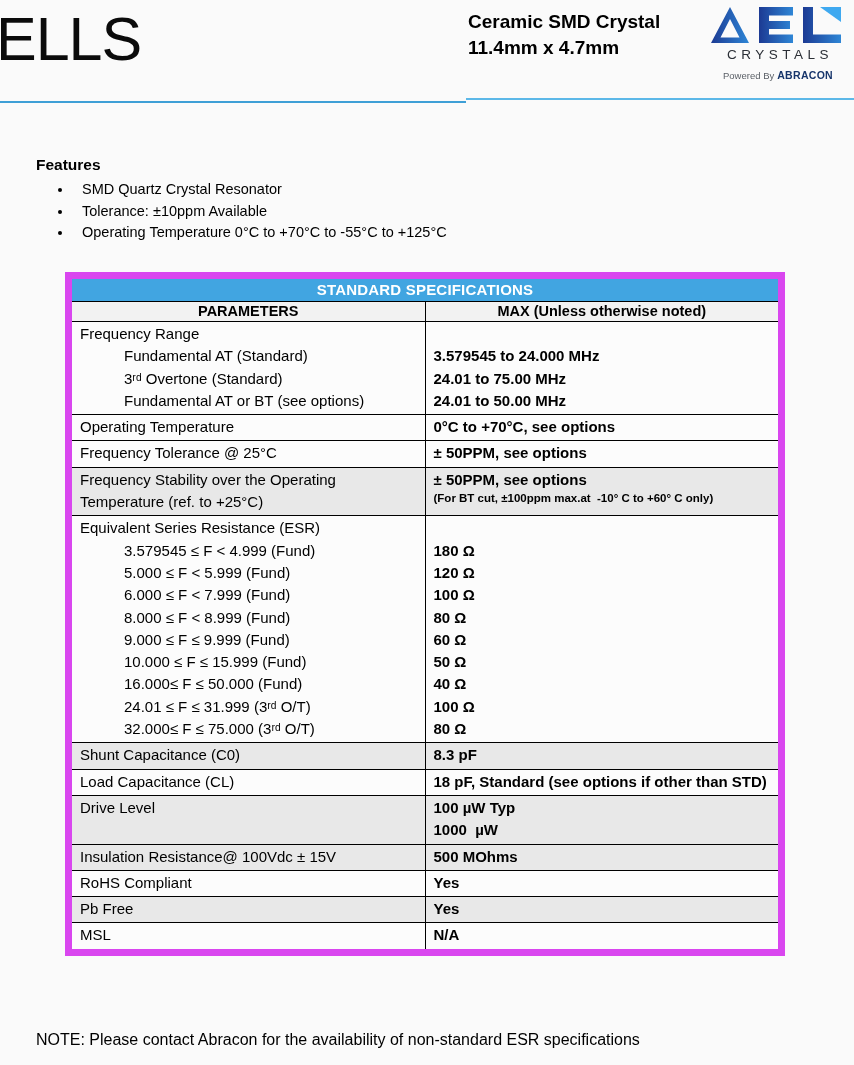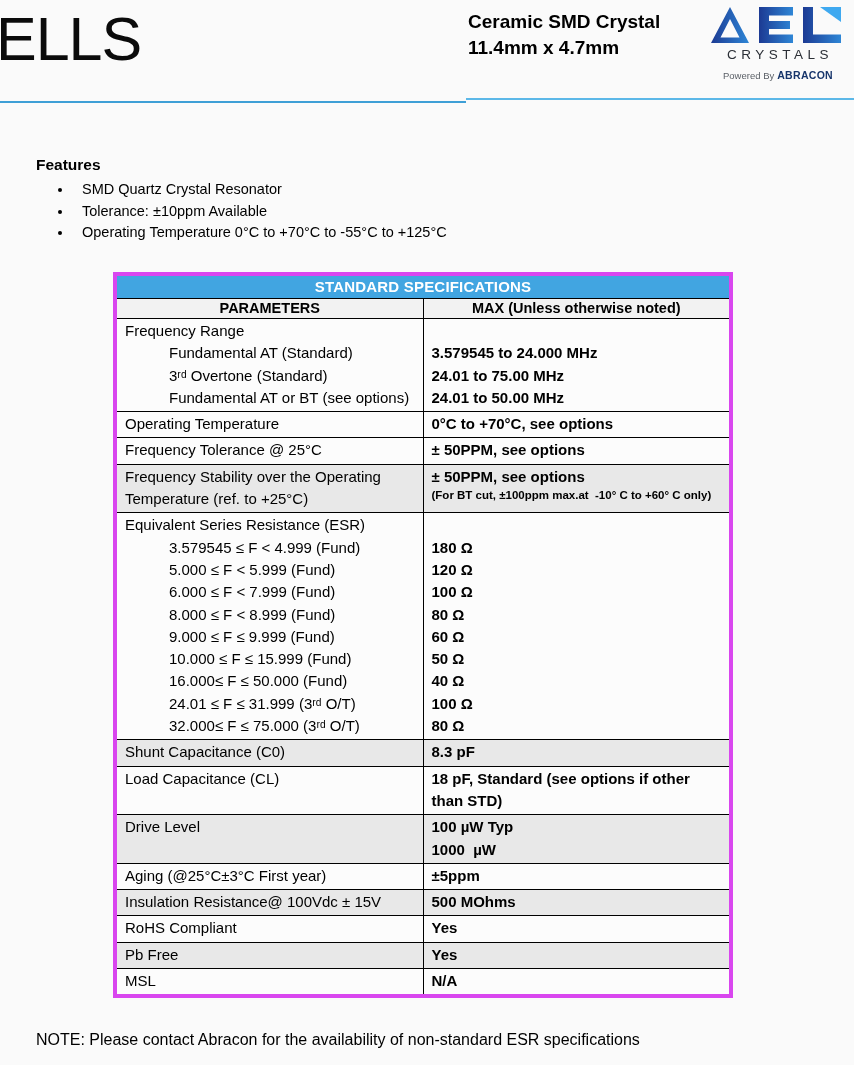--- a/index.html
+++ b/index.html
@@ -50,24 +50,23 @@
   .features { position:absolute; left:36px; top:156px; }
   .features-heading { font-size:15.5px; font-weight:700; }
   .features ul { margin:5px 0 8px 0; padding-left:37px; }
   .features li {
     font-size:14.5px; line-height:21.5px; padding-left:9px;
     list-style-type:disc;
   }
 
   
   .spec-table {
-    position:absolute; left:65px; top:272px; width:620px;
-    border-collapse:collapse; border:4px solid #d946ef;
+    position:absolute; left:65px; top:272px; width:720px;
+    border-collapse:collapse; border:7px solid #d946ef;
     table-layout:fixed;
-    margin-left:48px;
   }
   .spec-table td, .spec-table th { border:1px solid #000; }
   .title-row td {
     background:var(--header-blue,#41a5e1);
     color:#fff; font-weight:700; font-size:15px; text-align:center;
     letter-spacing:0.2px; padding:2px 0 3px;
   }
   .col-head th {
     background:var(--colhead-bg,#f2f2f2);
     font-size:14.5px; font-weight:700; text-align:center; padding:1px 0 2px;
@@ -223,28 +222,20 @@
         </tr>
         <tr class="shaded">
           <td class="param">
             <div class="line">Drive Level</div>
           </td>
           <td class="value">
             <div class="line">100 µW Typ</div>
             <div class="line">1000  µW</div>
           </td>
         </tr>
-        <tr>
-          <td class="param">
-            <div class="line">Aging (@25°C±3°C First year)</div>
-          </td>
-          <td class="value">
-            <div class="line">±5ppm</div>
-          </td>
-        </tr>
         <tr class="shaded">
           <td class="param">
             <div class="line">Insulation Resistance@ 100Vdc ± 15V</div>
           </td>
           <td class="value">
             <div class="line">500 MOhms</div>
           </td>
         </tr>
         <tr>
           <td class="param">

